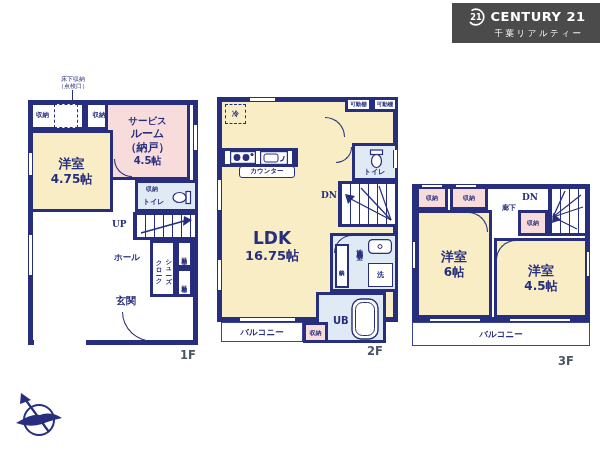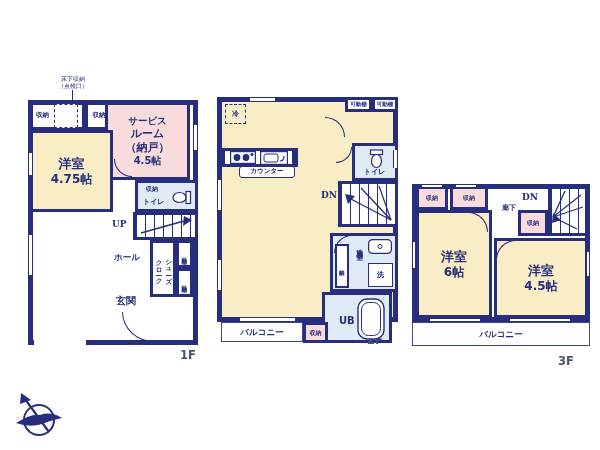--- a/index.html
+++ b/index.html
@@ -36,20 +36,30 @@
     display:flex;flex-direction:column;align-items:center;justify-content:center;z-index:7;}
   .logo-row{display:flex;align-items:center;gap:4px;}
   .logo-brand{color:#fff;font-weight:bold;font-size:13px;letter-spacing:.5px;}
   .logo-sub{color:#fff;font-size:8.5px;letter-spacing:2.5px;margin-left:26px;margin-top:1px;}
 </style>
 </head>
 <body>
 
 <div id="canvas">
 
+  <div id="logo">
+    <div class="logo-row">
+      <svg width="20" height="20" viewBox="0 0 22 22">
+        <circle cx="11" cy="11" r="8.6" fill="none" stroke="#fff" stroke-width="1.8" stroke-dasharray="42 14" stroke-dashoffset="21"></circle>
+        <text x="11" y="14.2" font-size="9" fill="#fff" text-anchor="middle" font-weight="bold">21</text>
+      </svg>
+      <span class="logo-brand">CENTURY 21</span>
+    </div>
+    <div class="logo-sub">千葉リアルティー</div>
+  </div>
 
 
   <div class="plan" style="left:28px;top:95px;width:175px;height:260px">
     <div class="outer" style="left:0;top:5px;width:170px;height:245px"></div>
 
     <div class="lbl" style="position:absolute;left:10px;top:-20px;width:70px;font-size:6px;font-weight:normal">
       <div>床下収納</div>
       <div>（点検口）</div>
     </div>
     <div class="abs" style="left:44px;top:-5px;width:1px;height:10px;background:#262e7d"></div>
@@ -142,20 +152,24 @@
         <rect x="4" y="3" width="14" height="8" rx="2" fill="#fff" stroke="#262e7d" stroke-width="1"></rect>
         <path d="M20 10 q4 0 4 -5" fill="none" stroke="#262e7d" stroke-width="1.2"></path>
       </svg>
     </div>
     <div class="abs" style="left:78px;top:53px;width:5px;height:19px;background:#262e7d"></div>
     <div class="abs" style="left:24px;top:71px;width:56px;height:12px;background:#fff;border:1px solid #262e7d;border-radius:3px;
          display:flex;align-items:center;justify-content:center">
       <span class="lbl" style="font-size:6.5px">カウンター</span>
     </div>
 
+    <div class="abs" style="left:27px;top:133px;width:60px;text-align:center">
+      <div class="lbl" style="font-size:17px">LDK</div>
+      <div class="lbl" style="font-size:13px">16.75帖</div>
+    </div>
 
     <div class="room blue" style="left:137px;top:48px;width:46px;height:38px">
       <svg class="icon" style="left:14px;top:3px" width="15" height="20" viewBox="0 0 15 20">
         <rect x="1.5" y="1" width="12" height="4.5" fill="#fff" stroke="#262e7d" stroke-width="1.2"></rect>
         <ellipse cx="7.5" cy="12" rx="5" ry="6.5" fill="#fff" stroke="#262e7d" stroke-width="1.2"></ellipse>
       </svg>
       <span class="lbl" style="position:absolute;left:9px;bottom:2px;font-size:7px">トイレ</span>
     </div>
 
     <div class="stairs" style="left:123px;top:86px;width:60px;height:46px">
@@ -176,21 +190,21 @@
       <svg class="icon" style="right:3px;top:3px" width="24" height="15" viewBox="0 0 24 15">
         <rect x="0.6" y="0.6" width="22.8" height="13.8" rx="4" fill="#fff" stroke="#262e7d" stroke-width="1.2"></rect>
         <circle cx="12" cy="7.5" r="2" fill="none" stroke="#262e7d" stroke-width="1"></circle>
       </svg>
       <div class="abs" style="right:2px;bottom:2px;width:25px;height:24px;border:1.6px solid #262e7d;background:#fff;
            display:flex;align-items:center;justify-content:center">
         <span class="lbl" style="font-size:7px">洗</span>
       </div>
     </div>
 
-    <div class="room blue" style="left:107px;top:197px;width:70px;height:51px">
+    <div class="room blue" style="left:101px;top:197px;width:70px;height:51px">
       <span class="lbl" style="position:absolute;left:14px;top:20px;font-size:10px">UB</span>
       <svg class="icon" style="right:4px;top:3px" width="28" height="42" viewBox="0 0 28 42">
         <rect x="1" y="1" width="26" height="40" rx="9" fill="#fff" stroke="#262e7d" stroke-width="1.4"></rect>
         <rect x="4.5" y="4.5" width="19" height="33" rx="7" fill="none" stroke="#262e7d" stroke-width="1"></rect>
       </svg>
     </div>
 
     <div class="room pink" style="left:88px;top:227px;width:25px;height:21px">
       <span class="lbl" style="font-size:6px">収納</span>
     </div>
@@ -201,21 +215,21 @@
 
     <div class="arc" style="left:110px;top:22px;width:20px;height:20px;border-radius:0 100% 0 0;border-left:none;border-bottom:none"></div>
     <div class="arc" style="left:121px;top:52px;width:16px;height:16px;border-radius:0 0 100% 0;border-left:none;border-top:none"></div>
     <div class="arc" style="left:119px;top:140px;width:18px;height:18px;border-radius:100% 0 0 0;border-right:none;border-bottom:none"></div>
     <div class="winV" style="left:2px;top:85px;width:5px;height:30px"></div>
     <div class="winV" style="left:2px;top:165px;width:5px;height:30px"></div>
     <div class="winV" style="left:178px;top:55px;width:5px;height:18px"></div>
     <div class="winH" style="left:25px;top:222px;width:55px;height:5px"></div>
     <div class="winH" style="left:35px;top:2px;width:25px;height:5px"></div>
 
-    <div class="floorlab" style="left:152px;top:238px">2F</div>
+    <div class="floorlab" style="left:152px;top:249px">2F</div>
   </div>
 
   <div class="plan" style="left:410px;top:182px;width:184px;height:195px">
     <div class="outer" style="left:2px;top:2px;width:178px;height:138px"></div>
 
     <div class="room pink" style="left:6px;top:4px;width:32px;height:24px">
       <span class="lbl" style="font-size:6px">収納</span>
     </div>
     <div class="room pink" style="left:40px;top:4px;width:38px;height:24px">
       <span class="lbl" style="font-size:6px">収納</span>

